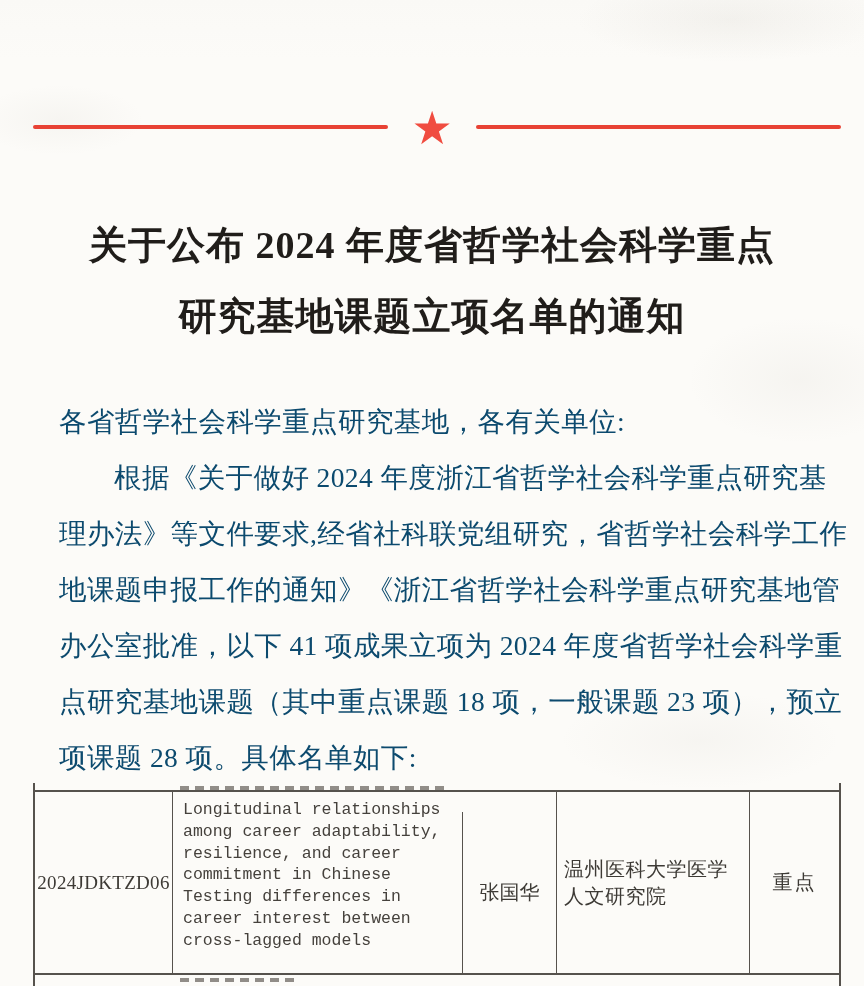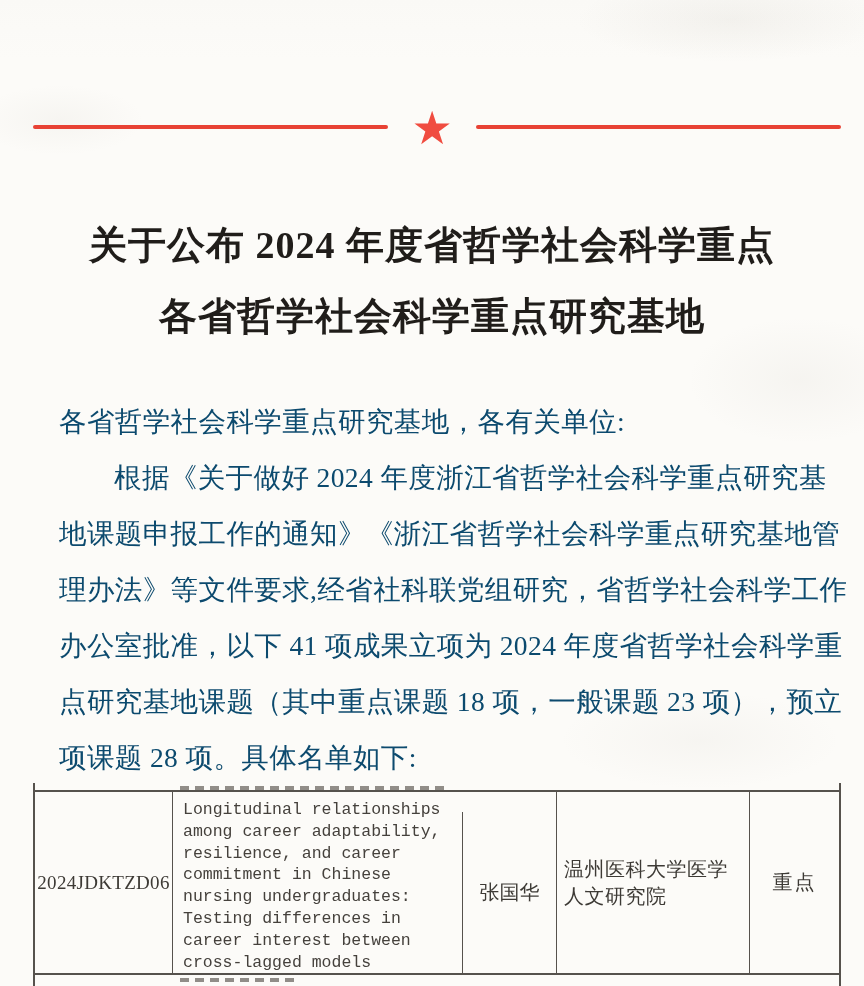--- a/index.html
+++ b/index.html
@@ -95,47 +95,46 @@
 
 
   <div class="divider">
     <div class="line left"></div>
     <div class="star">★</div>
     <div class="line right"></div>
   </div>
 
   <div class="title">
     <div>关于公布 2024 年度省哲学社会科学重点</div>
-    <div>各省哲学社会科学重点研究基地</div>
+    <div>研究基地课题立项名单的通知</div>
   </div>
 
   <div class="body-text">
     <div class="body-line">各省哲学社会科学重点研究基地，各有关单位:</div>
     <div class="body-line indent">根据《关于做好 2024 年度浙江省哲学社会科学重点研究基</div>
+    <div class="body-line">理办法》等文件要求,经省社科联党组研究，省哲学社会科学工作</div>
     <div class="body-line">地课题申报工作的通知》《浙江省哲学社会科学重点研究基地管</div>
-    <div class="body-line">理办法》等文件要求,经省社科联党组研究，省哲学社会科学工作</div>
     <div class="body-line">办公室批准，以下 41 项成果立项为 2024 年度省哲学社会科学重</div>
     <div class="body-line">点研究基地课题（其中重点课题 18 项，一般课题 23 项），预立</div>
     <div class="body-line">项课题 28 项。具体名单如下:</div>
   </div>
 
   <div class="tbl">
     <div class="tbl-sliver">
       <div class="frag top-row"></div>
     </div>
     <div class="tbl-border"></div>
 
     <div class="tbl-row">
       <div class="cell c1">2024JDKTZD06</div>
       <div class="cell c2">
         <span>Longitudinal relationships</span>
         <span>among career adaptability,</span>
         <span>resilience, and career</span>
         <span>commitment in Chinese</span>
-        <span>nursing undergraduates:</span>
         <span>Testing differences in</span>
         <span>career interest between</span>
         <span>cross-lagged models</span>
       </div>
       <div class="cell c3">张国华</div>
       <div class="cell c4">温州医科大学医学人文研究院</div>
       <div class="cell c5">重点</div>
     </div>
 
     <div class="tbl-border"></div>

